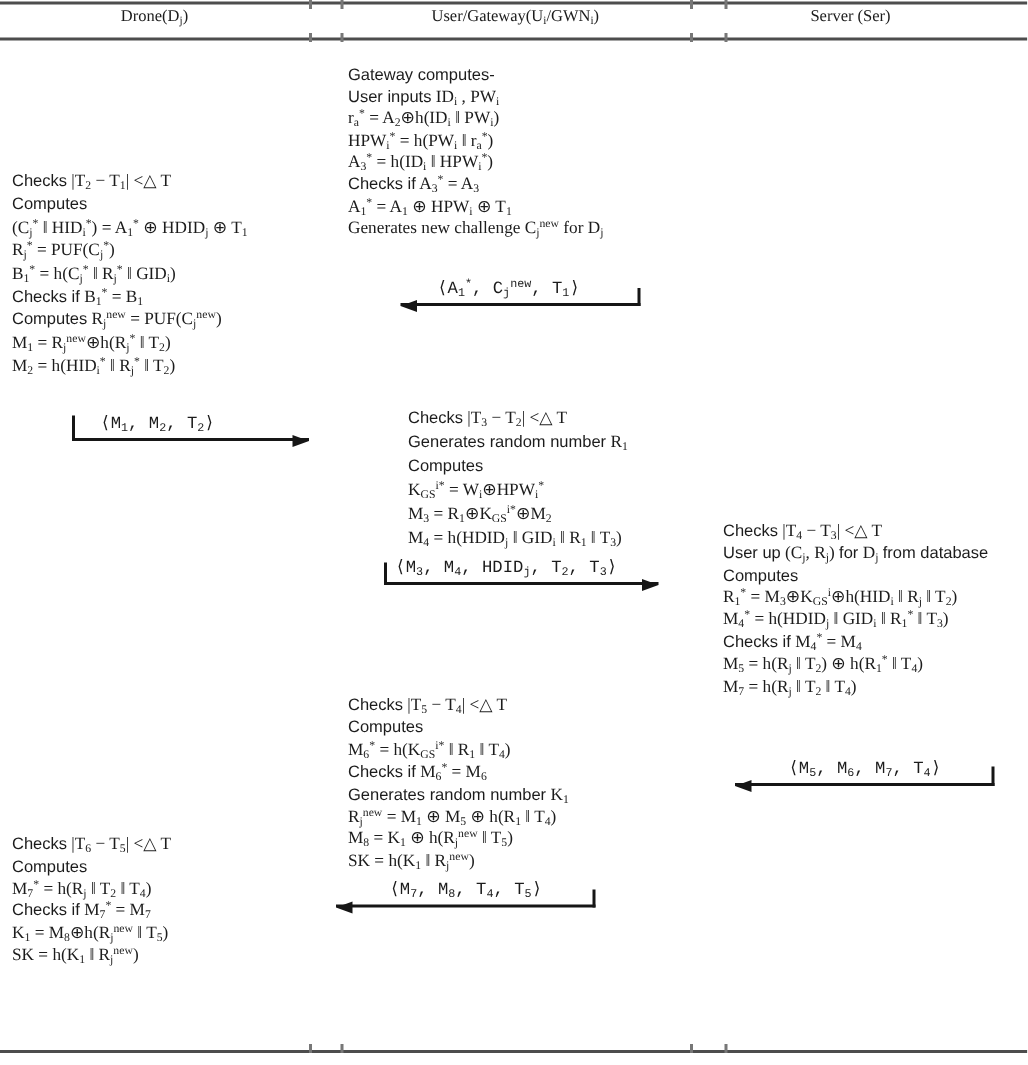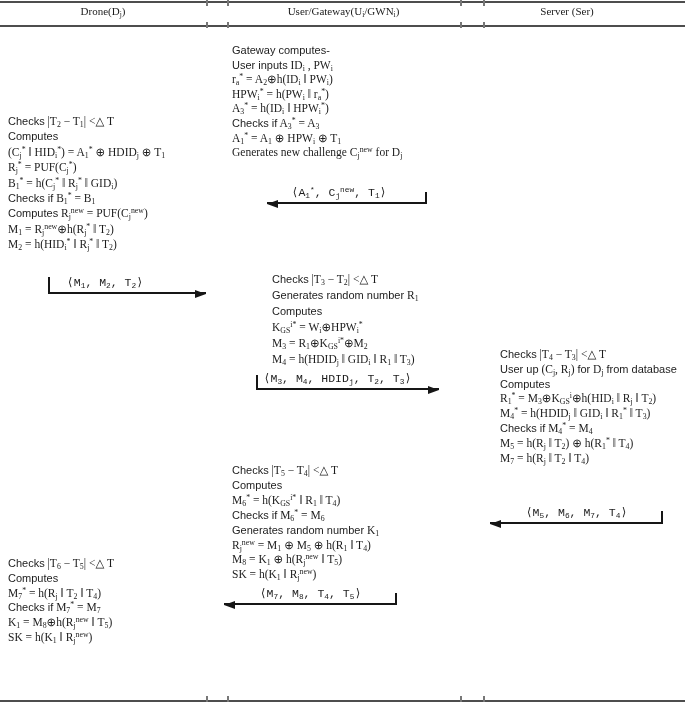--- a/index.html
+++ b/index.html
@@ -22,21 +22,21 @@
         border-top:4.6px solid transparent;border-bottom:4.6px solid transparent;}
   .head.left{left:0;border-right:11px solid #161616;}
   .head.right{right:0;border-left:11px solid #161616;}
   .riser{position:absolute;bottom:0;width:1.6px;background:#161616;}
   .riser.left{left:0;}
   .riser.right{right:0;}
   
   .b-ug1{left:232px;top:43px;line-height:14.6px;}
   .b-d1{left:8px;top:114px;line-height:15.4px;}
   .b-ug2{left:232px;top:271px;line-height:16px;margin-left:40px;}
-  .b-s1{left:500px;top:347px;line-height:14.8px;}
+  .b-s1{left:482px;top:347px;line-height:14.8px;}
   .b-ug3{left:232px;top:447px;line-height:14.9px;margin-top:16px;}
   .b-d2{left:8px;top:556px;line-height:14.8px;}
 </style>
 </head>
 <body>
 
 <div class="fig">
 
   <div class="hline" style="top:1px;"></div>
   <div class="hline" style="top:25px;"></div>

